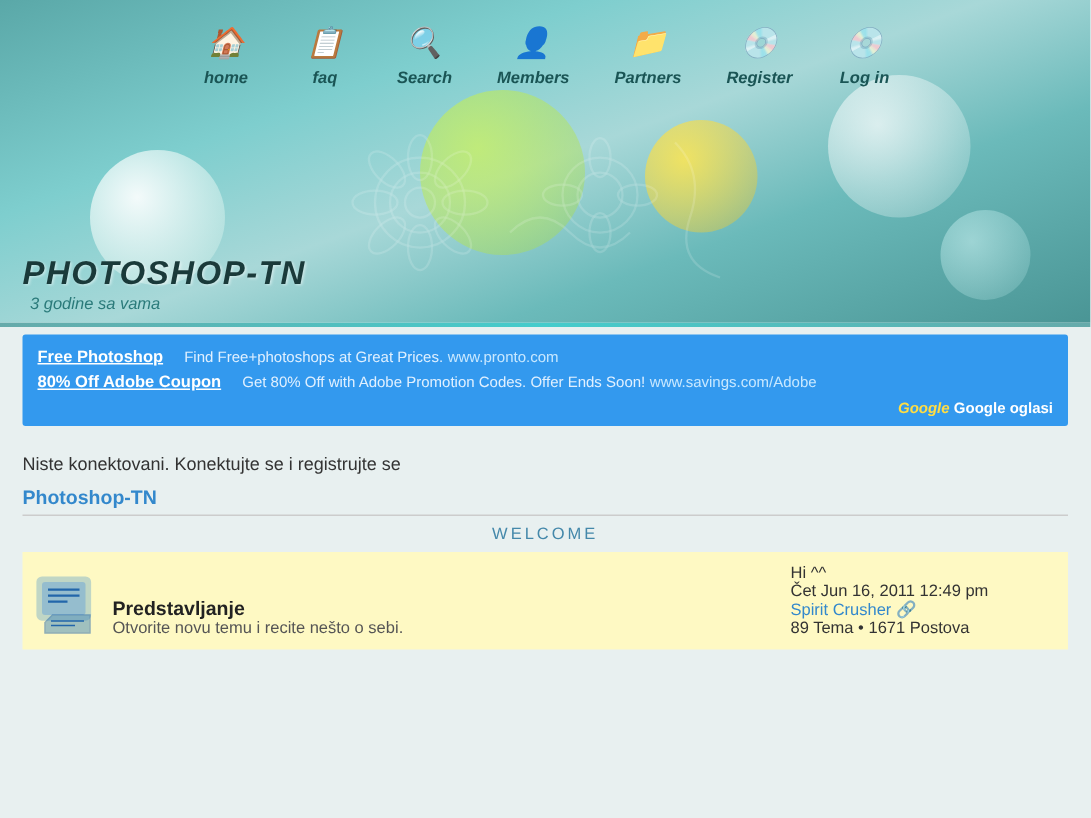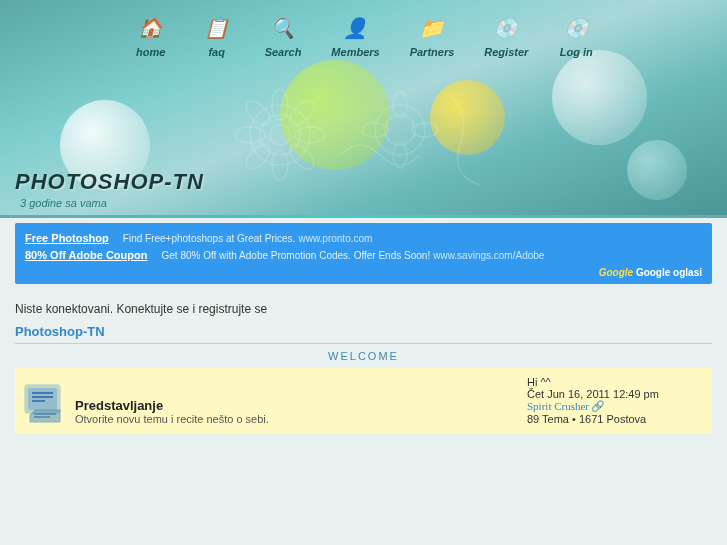--- a/index.html
+++ b/index.html
@@ -283,21 +283,20 @@
     }
 
     .forum-stats .date {
       color: #333;
       font-size: 11px;
     }
 
     .forum-stats .user {
       color: #3388cc;
       font-size: 11px;
-      font-family: Liberation Serif, serif;
     }
 
     .forum-stats .counts {
       color: #333;
       font-size: 11px;
     }
 
     .header-bottom-line {
       width: 100%;
       height: 3px;

